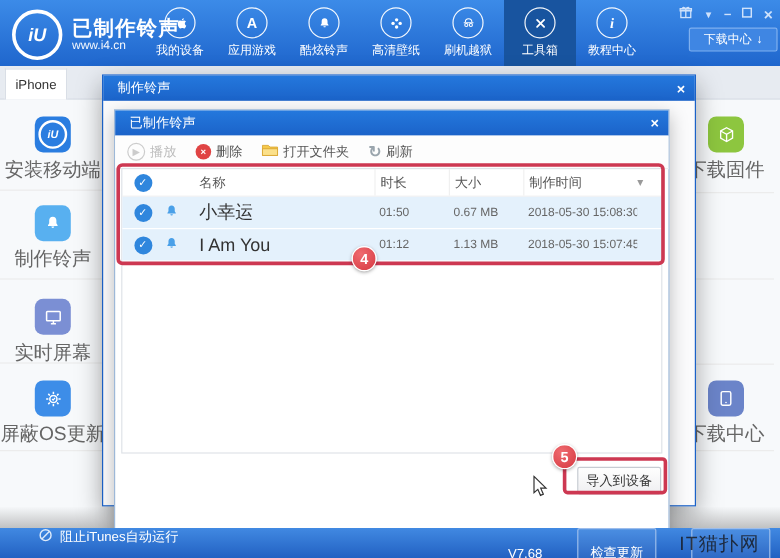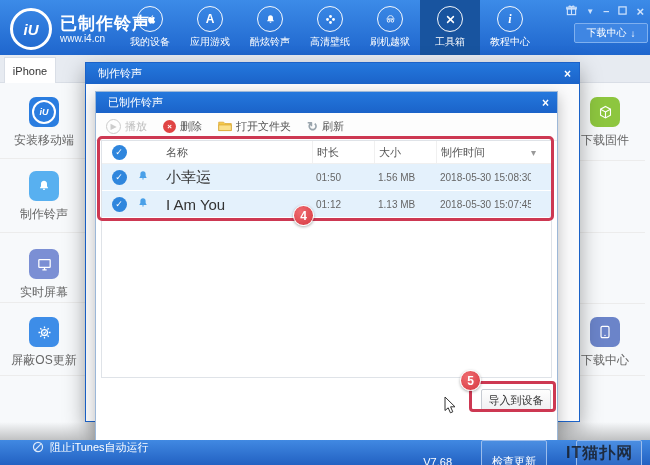--- a/index.html
+++ b/index.html
@@ -30,21 +30,21 @@
   
   .tabstrip{position:absolute;left:0;top:55px;right:0;height:27px;background:#e7ebf1;
             border-bottom:1px solid #d9dee6;z-index:1}
   .tab{position:absolute;left:4px;top:2px;width:50px;height:25px;background:#fff;
        border:1px solid #d9dee6;border-bottom:none;font-size:11px;color:#333;
        display:flex;align-items:center;justify-content:center;cursor:pointer}
   
   .side-item{position:absolute;width:88px;display:flex;flex-direction:column;
              align-items:center;gap:5px;cursor:pointer;z-index:1}
   .side-icn{width:30px;height:30px;border-radius:7px;display:flex;align-items:center;justify-content:center}
-  .side-lbl{font-size:12px;color:#666;white-space:nowrap}
+  .side-lbl{font-size:16px;color:#666;white-space:nowrap}
   .sep{position:absolute;height:1px;background:#ececec;z-index:1}
   
   .dlg-outer{position:absolute;left:85px;top:62px;width:493px;height:358px;background:#fbfbfc;
              border:1px solid #1b62c8;box-shadow:0 8px 20px rgba(0,0,0,.35);z-index:5}
   .dlg-head{height:21px;background:linear-gradient(#2478dd,#1b63c9);color:#fff;font-size:11px;
             display:flex;align-items:center;padding:0 8px 0 12px}
   .dlg-close{margin-left:auto;cursor:pointer;font-size:12px;font-weight:bold;color:#fff}
   .dlg-inner{position:absolute;left:95px;top:91px;width:463px;height:407px;background:#fff;
              border:1px solid #9db8d8;box-shadow:0 5px 14px rgba(0,0,0,.25);z-index:6;box-sizing:border-box}
   .toolbar{height:27px;display:flex;align-items:center;gap:16px;padding:0 10px;
@@ -89,21 +89,21 @@
   .fade{position:absolute;left:0;right:0;top:422px;height:18px;z-index:1;
         background:linear-gradient(rgba(120,120,120,0),rgba(90,90,90,.35))}
   .statusbar{position:absolute;left:0;top:440px;right:0;height:25px;z-index:10;
              background:linear-gradient(#4189e2,#2261c2);display:flex;align-items:flex-start;
              color:#fff;font-size:11px;padding:0 8px;box-sizing:border-box}
   .sb-left{display:flex;align-items:center;gap:6px;margin-left:24px;cursor:pointer}
   .sb-right{margin-left:auto;display:flex;align-items:center;gap:29px}
   .sb-btn{border:1px solid #9cbdec;border-radius:2px;padding:14px 10px;font-size:11px;color:#fff;
           background:rgba(255,255,255,.06);cursor:pointer;height:13px;line-height:13px}
   .sb-btn.blank{width:44px}
-  .watermark{position:absolute;left:566px;top:443px;z-index:40;font-size:16px;font-weight:bold;
+  .watermark{position:absolute;left:566px;top:443px;z-index:40;font-size:16px;font-weight:normal;
              color:rgba(22,24,30,.82);letter-spacing:1px;white-space:nowrap;pointer-events:none}
 </style>
 </head>
 <body>
 
 <div class="app">
 
   <div class="topbar">
     <div class="logo">
       <div class="logo-circle">iU</div>
@@ -320,21 +320,21 @@
         <span class="chk">
           <span class="chk-c">✓</span>
         </span>
         <span>
           <svg width="14" height="14" viewBox="0 0 24 24">
               <path fill="#4aa0e8" d="M12 4c-2.8 0-4.5 2-4.5 4.6v3.6L6 14.5v.9h12v-.9l-1.5-2.3V8.6C16.5 6 14.8 4 12 4zm-1.8 12.2a1.8 1.8 0 003.6 0z"></path>
             </svg>
         </span>
         <span class="cell name">小幸运</span>
         <span class="cell">01:50</span>
-        <span class="cell">1.56 MB</span>
+        <span class="cell">0.67 MB</span>
         <span class="cell">2018-05-30 15:08:30</span>
         <span></span>
       </div>
 
       <div class="lrow sel">
         <span class="chk">
           <span class="chk-c">✓</span>
         </span>
         <span>
           <svg width="14" height="14" viewBox="0 0 24 24">

